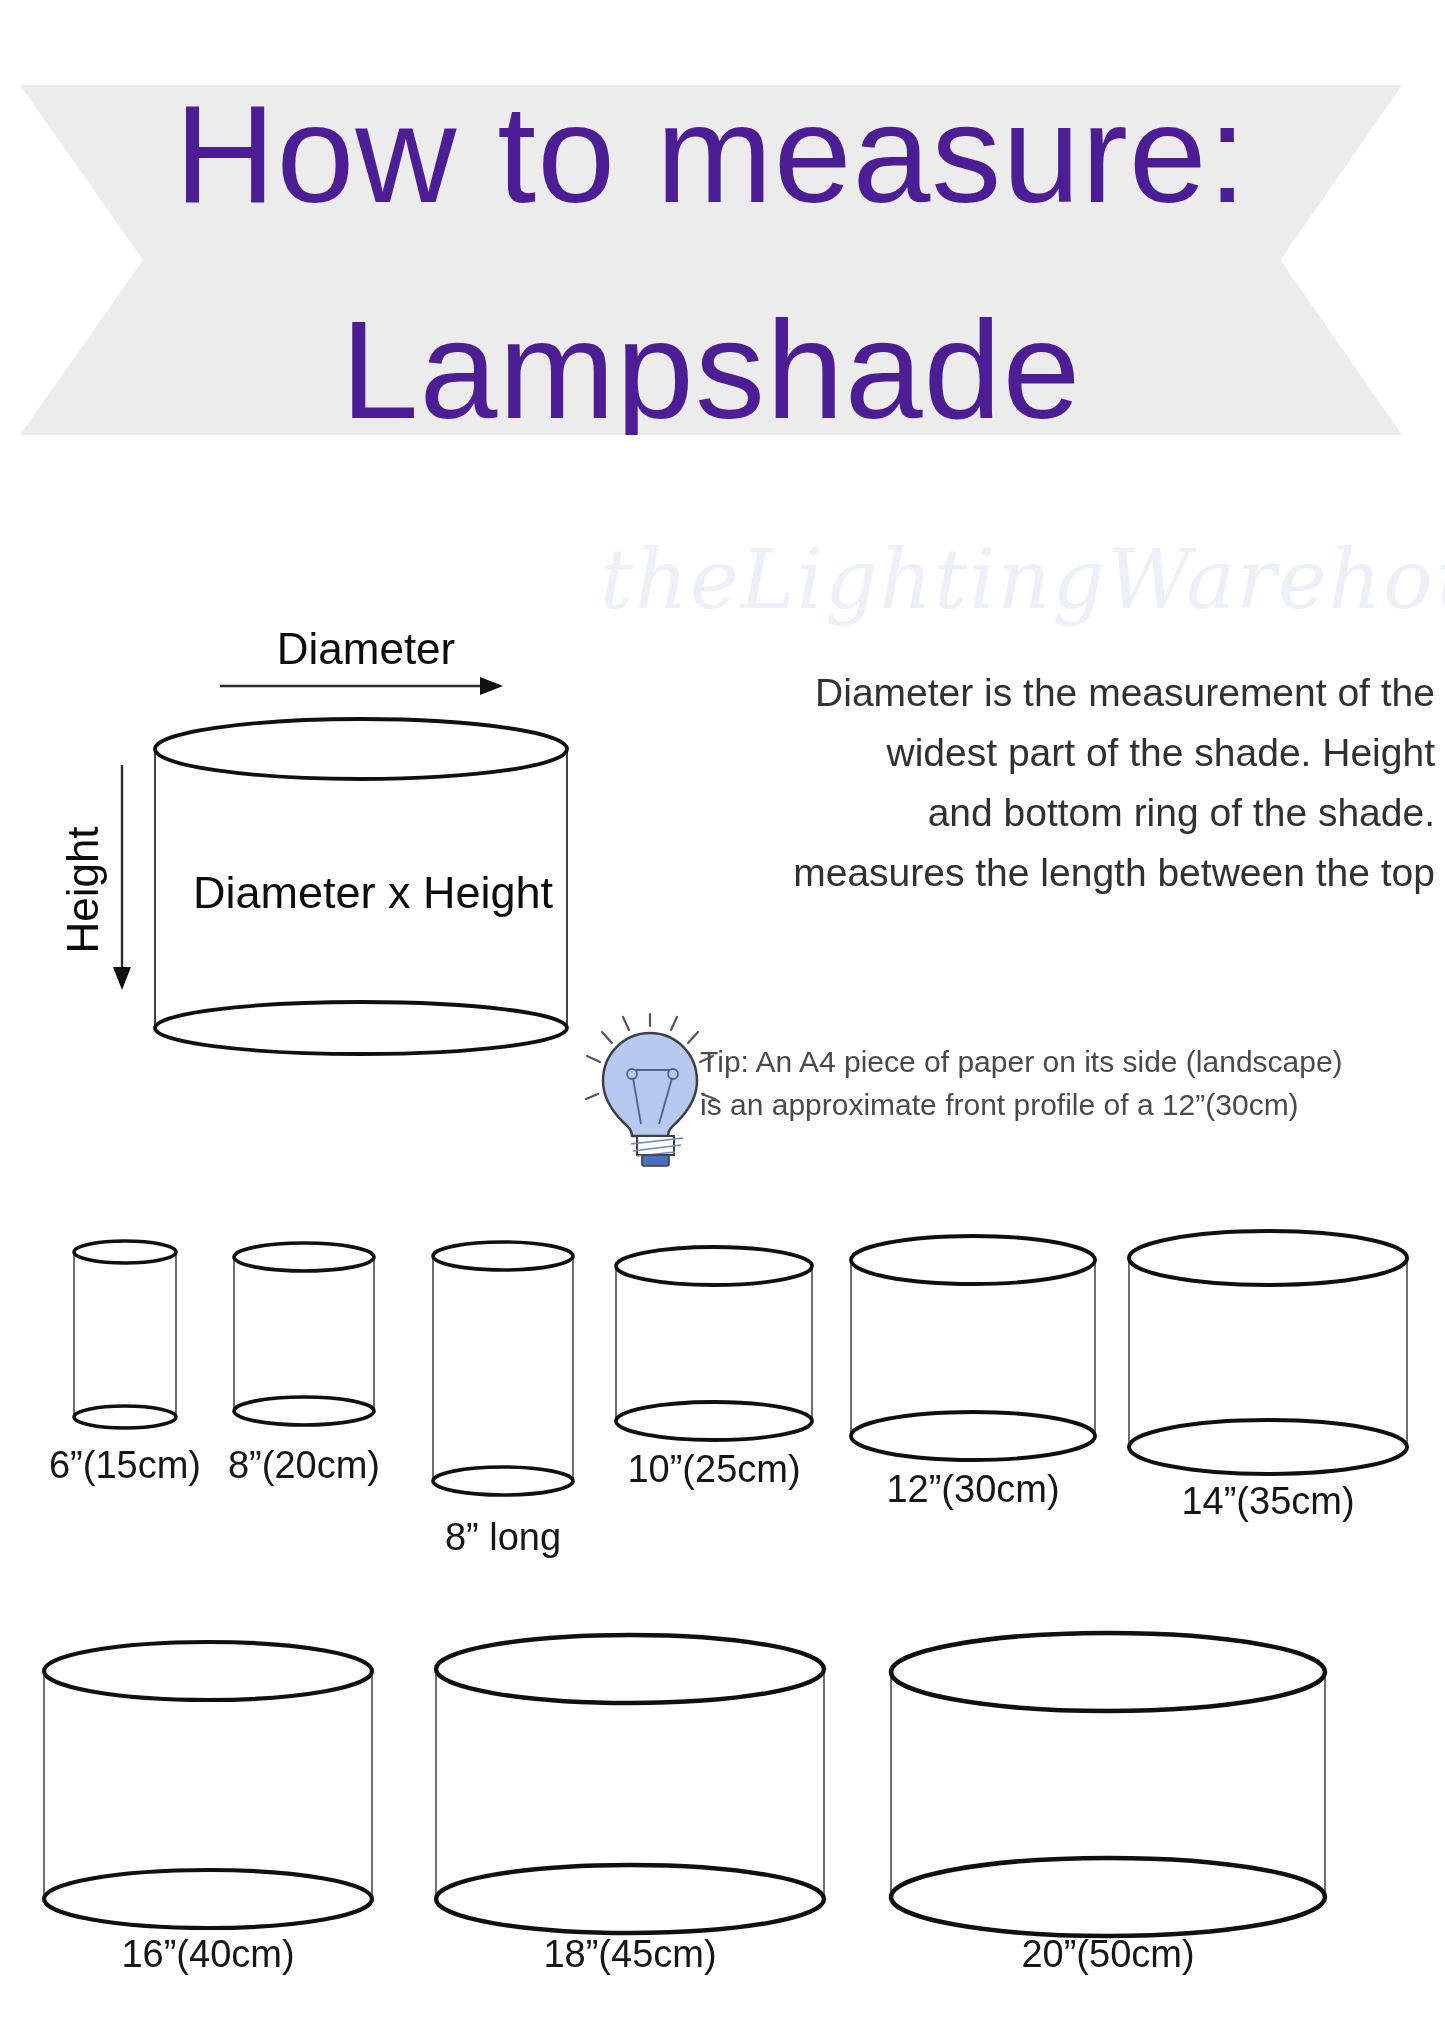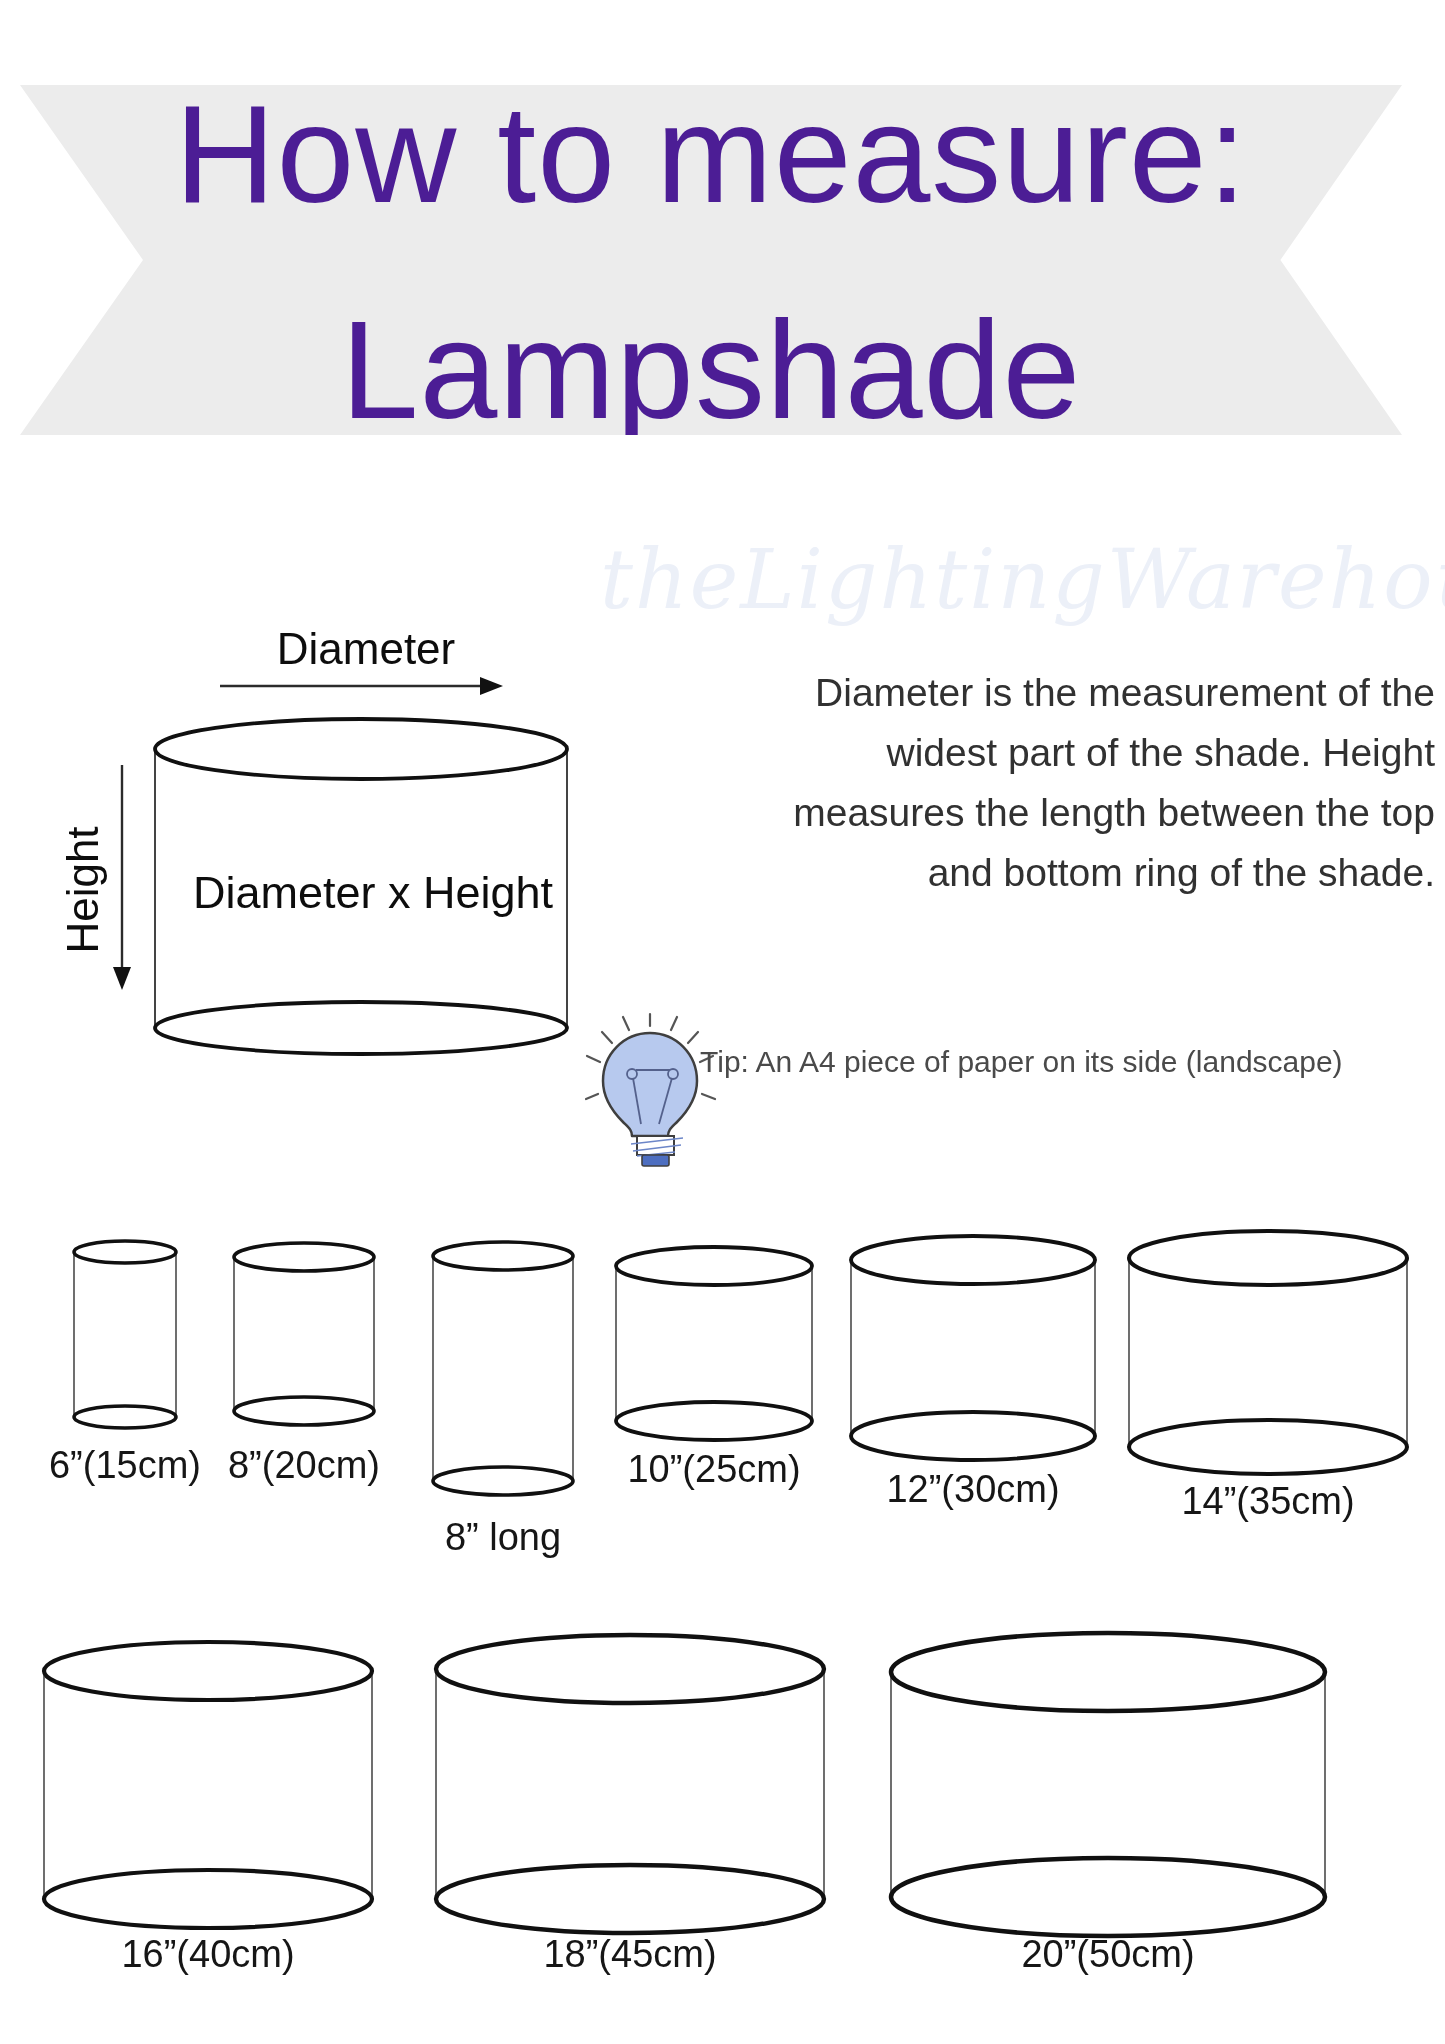--- a/index.html
+++ b/index.html
@@ -65,22 +65,22 @@
     <line x1="140" y1="151" x2="140" y2="430" stroke="#444" stroke-width="2"></line>
     <line x1="552" y1="151" x2="552" y2="430" stroke="#444" stroke-width="2"></line>
     <ellipse cx="346" cy="430" rx="206" ry="26" fill="#fff" stroke="#101010" stroke-width="3.8"></ellipse>
     <ellipse cx="346" cy="151" rx="206" ry="30" fill="#fff" stroke="#101010" stroke-width="3.8"></ellipse>
     <text x="358" y="294" font-size="45" fill="#0d0d0d" text-anchor="middle" dominant-baseline="central">Diameter x Height</text>
   </svg>
 
   <div class="intro">
     <div>Diameter is the measurement of the</div>
     <div>widest part of the shade. Height</div>
+    <div>and bottom ring of the shade.</div>
     <div>measures the length between the top</div>
-    <div>and bottom ring of the shade.</div>
   </div>
 
   <svg class="bulb" width="135" height="165" viewBox="0 0 135 165">
 
     <g stroke="#555" stroke-width="2.2" stroke-linecap="round">
       <line x1="65" y1="14" x2="65" y2="2"></line>
       <line x1="86" y1="18" x2="92" y2="5"></line>
       <line x1="103" y1="31" x2="113" y2="20"></line>
       <line x1="115" y1="50" x2="128" y2="44"></line>
       <line x1="117" y1="82" x2="130" y2="87"></line>
@@ -103,20 +103,21 @@
     <rect x="52" y="124" width="37" height="19" fill="#ffffff" stroke="#3f3f3f" stroke-width="2"></rect>
     <g stroke="#6c86c8" stroke-width="1.6">
       <line x1="46" y1="132" x2="98" y2="126"></line>
       <line x1="48" y1="139" x2="96" y2="133"></line>
       <line x1="52" y1="144" x2="90" y2="140"></line>
     </g>
     <rect x="57" y="143" width="27" height="11" rx="2" fill="#4d6ec0" stroke="#3f3f3f" stroke-width="1.6"></rect>
   </svg>
   <div class="tip-text">
     <div>Tip: An A4 piece of paper on its side (landscape)</div>
+    <div>is an approximate front profile of a 12”(30cm)</div>
   </div>
 
   <div id="shade-chart">
       <svg width="112" height="197" class="shade-svg" style="left: 69px; top: 1236px;">
         <line x1="5" y1="16" x2="5" y2="181" stroke="#555555" stroke-width="1.7"></line>
         <line x1="107" y1="16" x2="107" y2="181" stroke="#555555" stroke-width="1.7"></line>
         <ellipse cx="56" cy="181" rx="51" ry="11" fill="#fff" stroke="#101010" stroke-width="3.5060000000000002"></ellipse>
         <ellipse cx="56" cy="16" rx="51" ry="11" fill="#fff" stroke="#101010" stroke-width="3.5060000000000002"></ellipse>
       </svg>
       <div class="size-label" style="left: -95px; top: 1443px;">

